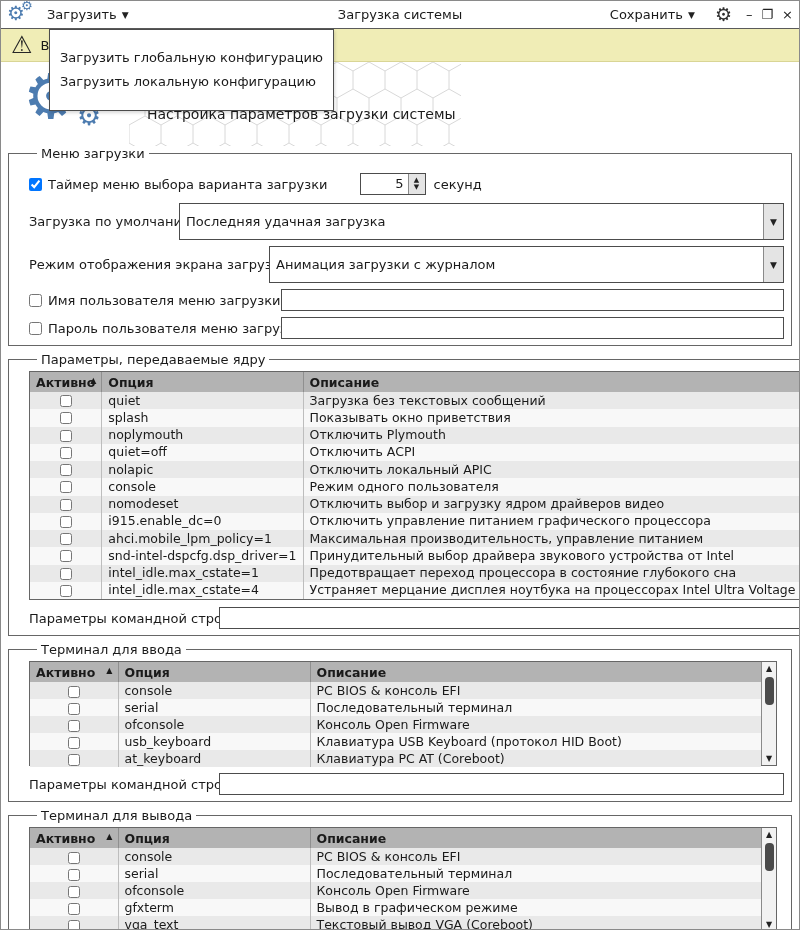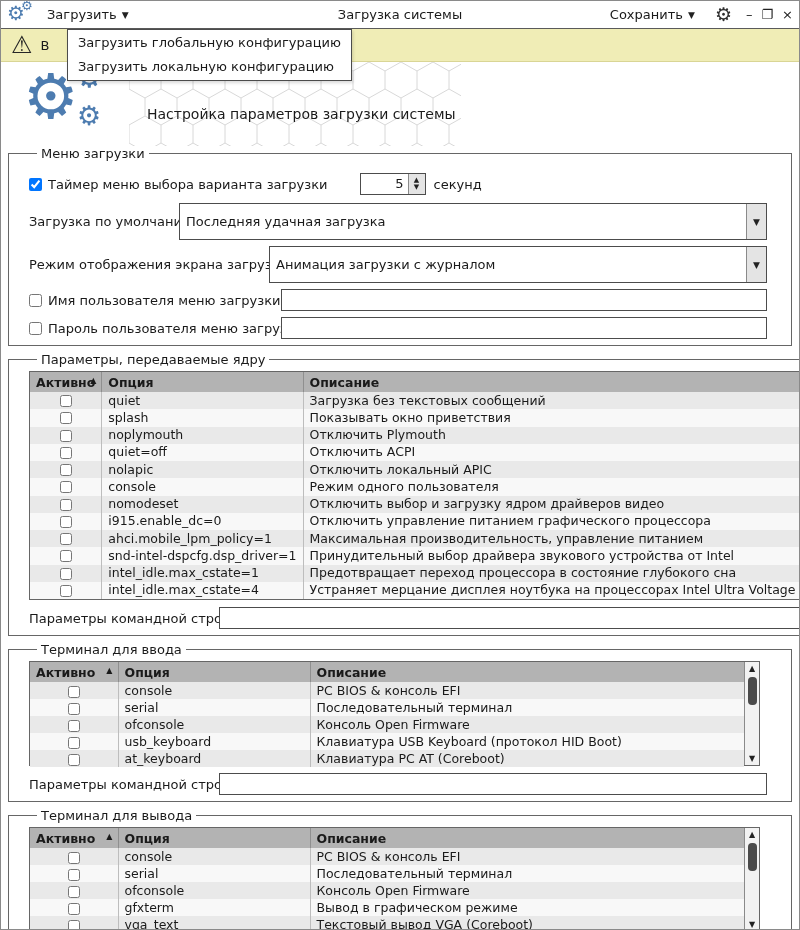--- a/index.html
+++ b/index.html
@@ -26,23 +26,23 @@
   .menu-btn { display: flex; align-items: center; gap: 5px; padding: 2px 6px; cursor: default; }
   .menu-btn .arr { font-size: 9px; color: #222; }
   .tb-title { position: absolute; left: 0; right: 0; text-align: center; pointer-events: none; }
   .tb-right { margin-left: auto; display: flex; align-items: center; gap: 14px; }
   .settings-gear { font-size: 19px; color: #2f2f2f; line-height: 1; }
   .winctl { display: flex; align-items: center; gap: 9px; font-size: 13px; color: #222; }
   .winctl span { line-height: 1; }
 
   
   .dropdown {
-    position: absolute; left: 66px; top: 28px; z-index: 10;
+    position: absolute; left: 48px; top: 28px; z-index: 10;
     background: #fff; border: 1px solid #4c4c4c;
-    box-shadow: 1px 2px 3px rgba(0,0,0,.15); padding: 1px 0;
+    box-shadow: 1px 2px 3px rgba(0,0,0,.15); padding: 16px 0;
   }
   .menu-item { padding: 2px 10px; white-space: nowrap; line-height: 20px; }
 
   
   .warnbar {
     flex: 0 0 33px; background: #f0edb6; border-bottom: 1px solid #d9d595;
     display: flex; align-items: center; padding: 0 10px; gap: 8px;
   }
   .warn-icon { font-size: 24px; color: #262626; line-height: 1; }
 
@@ -50,21 +50,21 @@
   .hero { flex: 0 0 84px; position: relative; background: #fff; overflow: hidden; }
   .hex-bg { position: absolute; left: 128px; top: 0; }
   .logo { position: absolute; left: 22px; top: 2px; width: 90px; height: 80px; color: #4d7cb0; }
   .logo .g1 { position: absolute; left: 0; top: 2px; font-size: 62px; line-height: 1; }
   .logo .g2 { position: absolute; left: 52px; top: -4px; font-size: 32px; line-height: 1; }
   .logo .g3 { position: absolute; left: 54px; top: 38px; font-size: 27px; line-height: 1; }
   .hero-title { position: absolute; left: 122px; top: 44px; font-size: 14px; margin-left: 24px; }
 
   
   fieldset {
-    border: 1px solid #666; margin: 0 7px 6px; padding: 4px 24px 6px 20px;
+    border: 1px solid #666; margin: 0 7px 6px; padding: 4px 7px 6px 20px;
     background: transparent;
   }
   legend { padding: 0 4px; margin-left: 8px; font-size: 13px; }
   .row { display: flex; align-items: center; }
   .cb { width: 13px; height: 13px; margin-right: 6px; flex: 0 0 13px; }
   .lbl { white-space: nowrap; }
 
   .combo {
     flex: 1; height: 37px; border: 1px solid #4c4c4c; background: #fff;
     display: flex; align-items: center; margin-right: 0;

